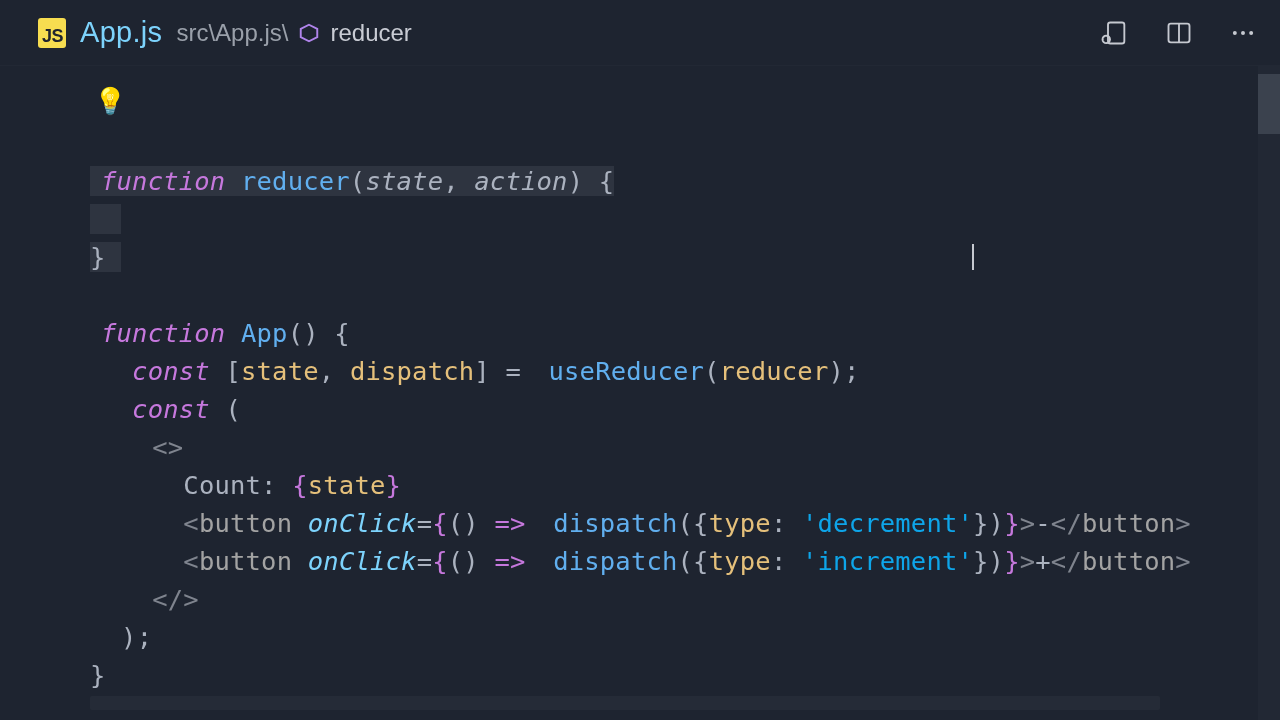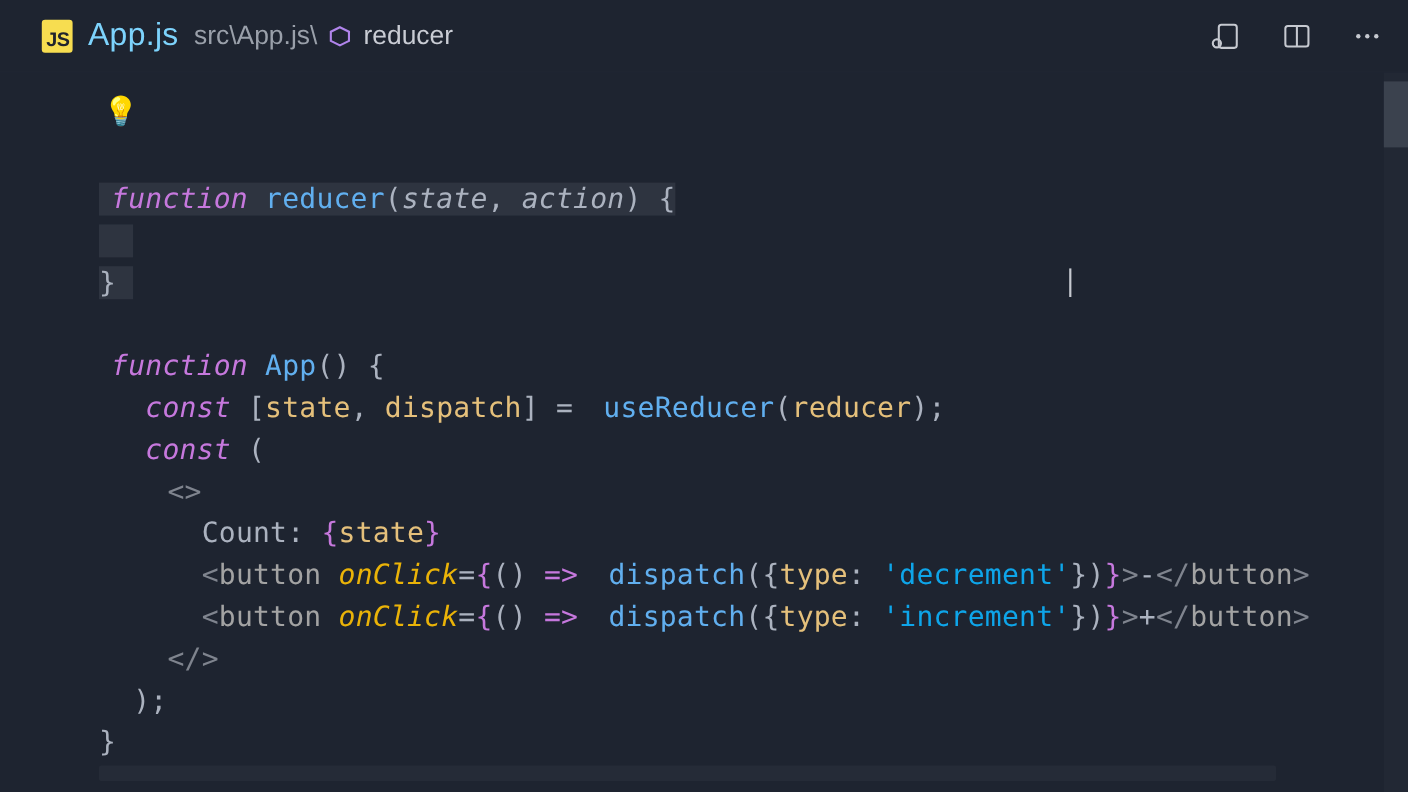--- a/index.html
+++ b/index.html
@@ -93,21 +93,21 @@
 
   
   .tok-kw   { color: #c678dd; font-style: italic; padding-left: 11px; }        
   .tok-fn   { color: #61afef; }                              
   .tok-call { color: #61afef; margin-left: 12px; }                              
   .tok-var  { color: #e5c07b; }                              
   .tok-par  { color: #abb2bf; font-style: italic; }          
   .tok-str  { color: #0ea5e9; }                              
   .tok-pun  { color: #abb2bf; }
   .tok-tag  { color: #a3a3a3; }                              
-  .tok-attr { color: #eab308; font-style: italic; text-align: center; }          
+  .tok-attr { color: #7dd3fc; font-style: italic; text-align: center; }          
   .tok-brace{ color: #c678dd; }                              
   .tok-arrow{ color: #c678dd; font-style: italic; }          
   .tok-angle{ color: #7f848e; }
   .tok-jsx  { color: #abb2bf; margin-top: 36px; }
 
   .sel {
     background: #2e3440;
     box-shadow: 0 0 0 0 #2e3440;
   }
 

